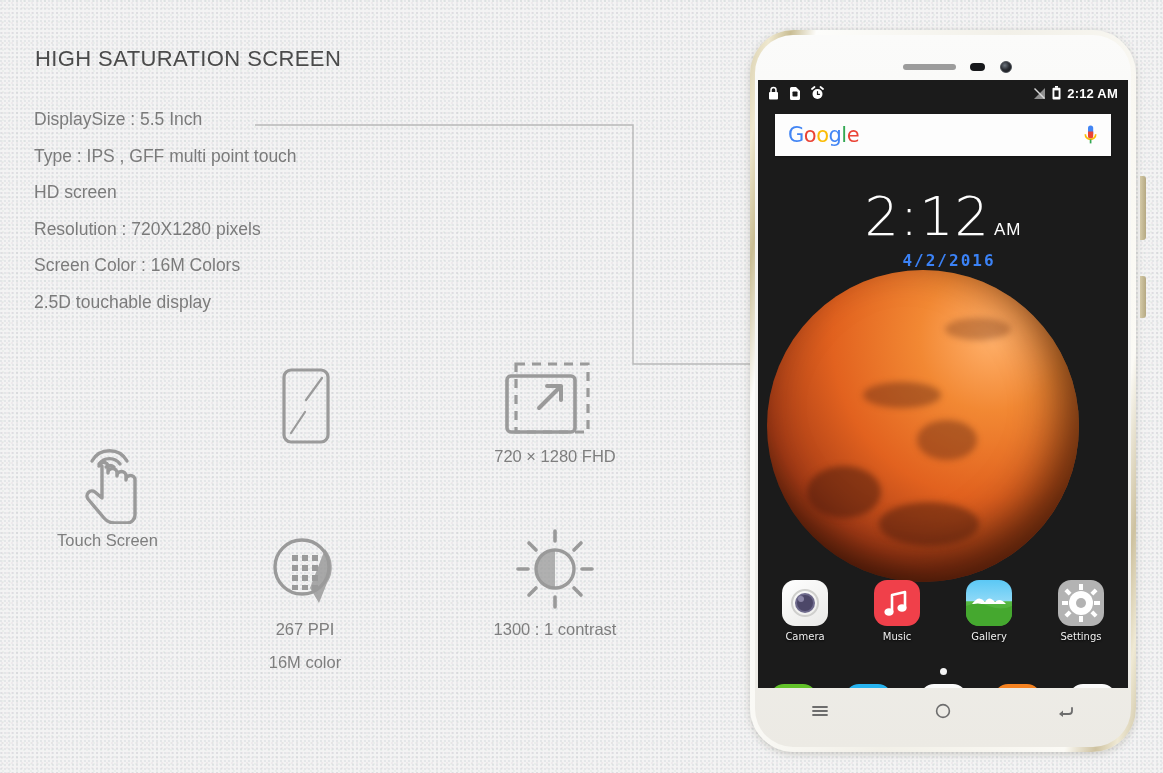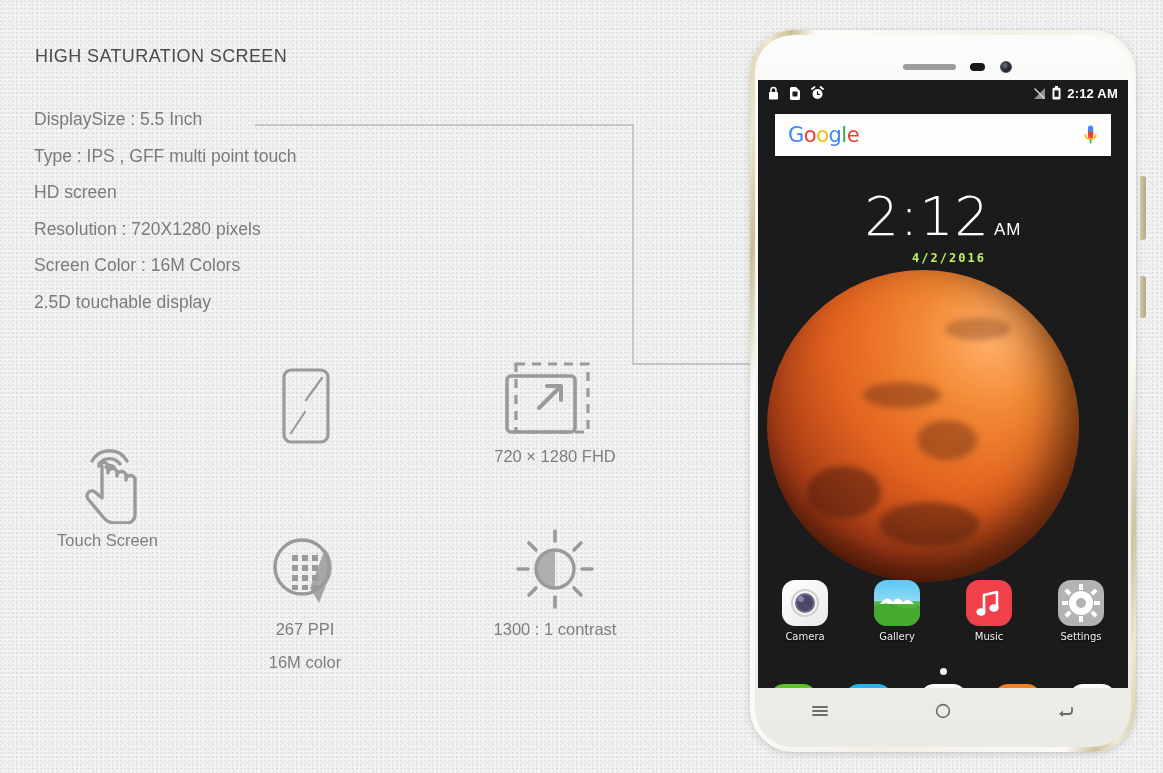--- a/index.html
+++ b/index.html
@@ -21,21 +21,21 @@
       radial-gradient(circle at 2px 3px, rgba(200,170,190,0.20) 0.6px, rgba(0,0,0,0) 1px),
       radial-gradient(circle at 3px 1px, rgba(170,200,180,0.18) 0.6px, rgba(0,0,0,0) 1px);
     background-size: 4px 4px, 5px 5px, 7px 7px;
   }
 
   
   .panel-title {
     position: absolute;
     left: 35px;
     top: 46px;
-    font-size: 18px;
+    font-size: 22px;
     letter-spacing: 0.4px;
     color: #4b4b4b;
     font-weight: 400;
     white-space: nowrap;
   }
   .spec-list {
     position: absolute;
     left: 34px;
     top: 101px;
     width: 620px;
@@ -230,25 +230,25 @@
   }
   .clock-time {
     font-size: 54px;
     font-weight: 300;
     letter-spacing: 1px;
     line-height: 1;
     font-family: "DejaVu Sans", sans-serif;
   }
   .clock-ampm { font-size: 17px; letter-spacing: 1px; margin-left: 4px; }
   .clock-date {
-    font-size: 12px;
+    font-size: 16px;
     letter-spacing: 2px;
     margin-top: 7px;
     font-weight: bold;
-    color: #bef264;
+    color: #3b82f6;
     font-family: "DejaVu Sans Mono", monospace;
     margin-left: 12px;
   }
 
   .app-row {
     position: absolute;
     left: 14px;
     top: 500px;
     width: 342px;
     display: flex;
@@ -463,38 +463,38 @@
               <circle cx="23" cy="23" r="13" fill="none" stroke="#cfcfcd" stroke-width="2"></circle>
               <circle cx="23" cy="23" r="10" fill="#6e6a8c"></circle>
               <circle cx="23" cy="23" r="8" fill="#4c4768"></circle>
               <circle cx="19" cy="19" r="3" fill="#9a95b5" opacity="0.8"></circle>
             </svg>
           </div>
           <div class="app-label">Camera</div>
         </div>
 
         <div class="app">
-          <div class="app-tile" style="background:linear-gradient(180deg,#5bc8f5 0%,#8fd9f7 46%,#57b842 47%,#3f9e2c 100%);">
-            <svg width="46" height="46" viewBox="0 0 46 46">
-              <path d="M6 24 q7 -10 13 -2 q4 -7 10 0 q5 -5 11 2 z" fill="#ffffff"></path>
-              <path d="M0 26 q12 -5 23 0 q12 5 23 0 v20 H0z" fill="#45a82f"></path>
-            </svg>
-          </div>
-          <div class="app-label">Gallery</div>
-        </div>
-
-        <div class="app">
           <div class="app-tile" style="background:#f0404a;">
             <svg width="46" height="46" viewBox="0 0 46 46">
               <path d="M18 32V15l13-3v16" fill="none" stroke="#fff" stroke-width="2.6" stroke-linejoin="round"></path>
               <ellipse cx="15" cy="32" rx="4.6" ry="3.8" fill="#fff"></ellipse>
               <ellipse cx="28" cy="28" rx="4.6" ry="3.8" fill="#fff"></ellipse>
             </svg>
           </div>
           <div class="app-label">Music</div>
+        </div>
+
+        <div class="app">
+          <div class="app-tile" style="background:linear-gradient(180deg,#5bc8f5 0%,#8fd9f7 46%,#57b842 47%,#3f9e2c 100%);">
+            <svg width="46" height="46" viewBox="0 0 46 46">
+              <path d="M6 24 q7 -10 13 -2 q4 -7 10 0 q5 -5 11 2 z" fill="#ffffff"></path>
+              <path d="M0 26 q12 -5 23 0 q12 5 23 0 v20 H0z" fill="#45a82f"></path>
+            </svg>
+          </div>
+          <div class="app-label">Gallery</div>
         </div>
 
         <div class="app">
           <div class="app-tile" style="background:#b3b3b3;">
             <svg width="46" height="46" viewBox="0 0 46 46">
               <g fill="#ffffff">
                 <circle cx="23" cy="23" r="12"></circle>
                 <g>
                   <rect x="21" y="4" width="4" height="6"></rect>
                     <rect x="21" y="36" width="4" height="6"></rect>

